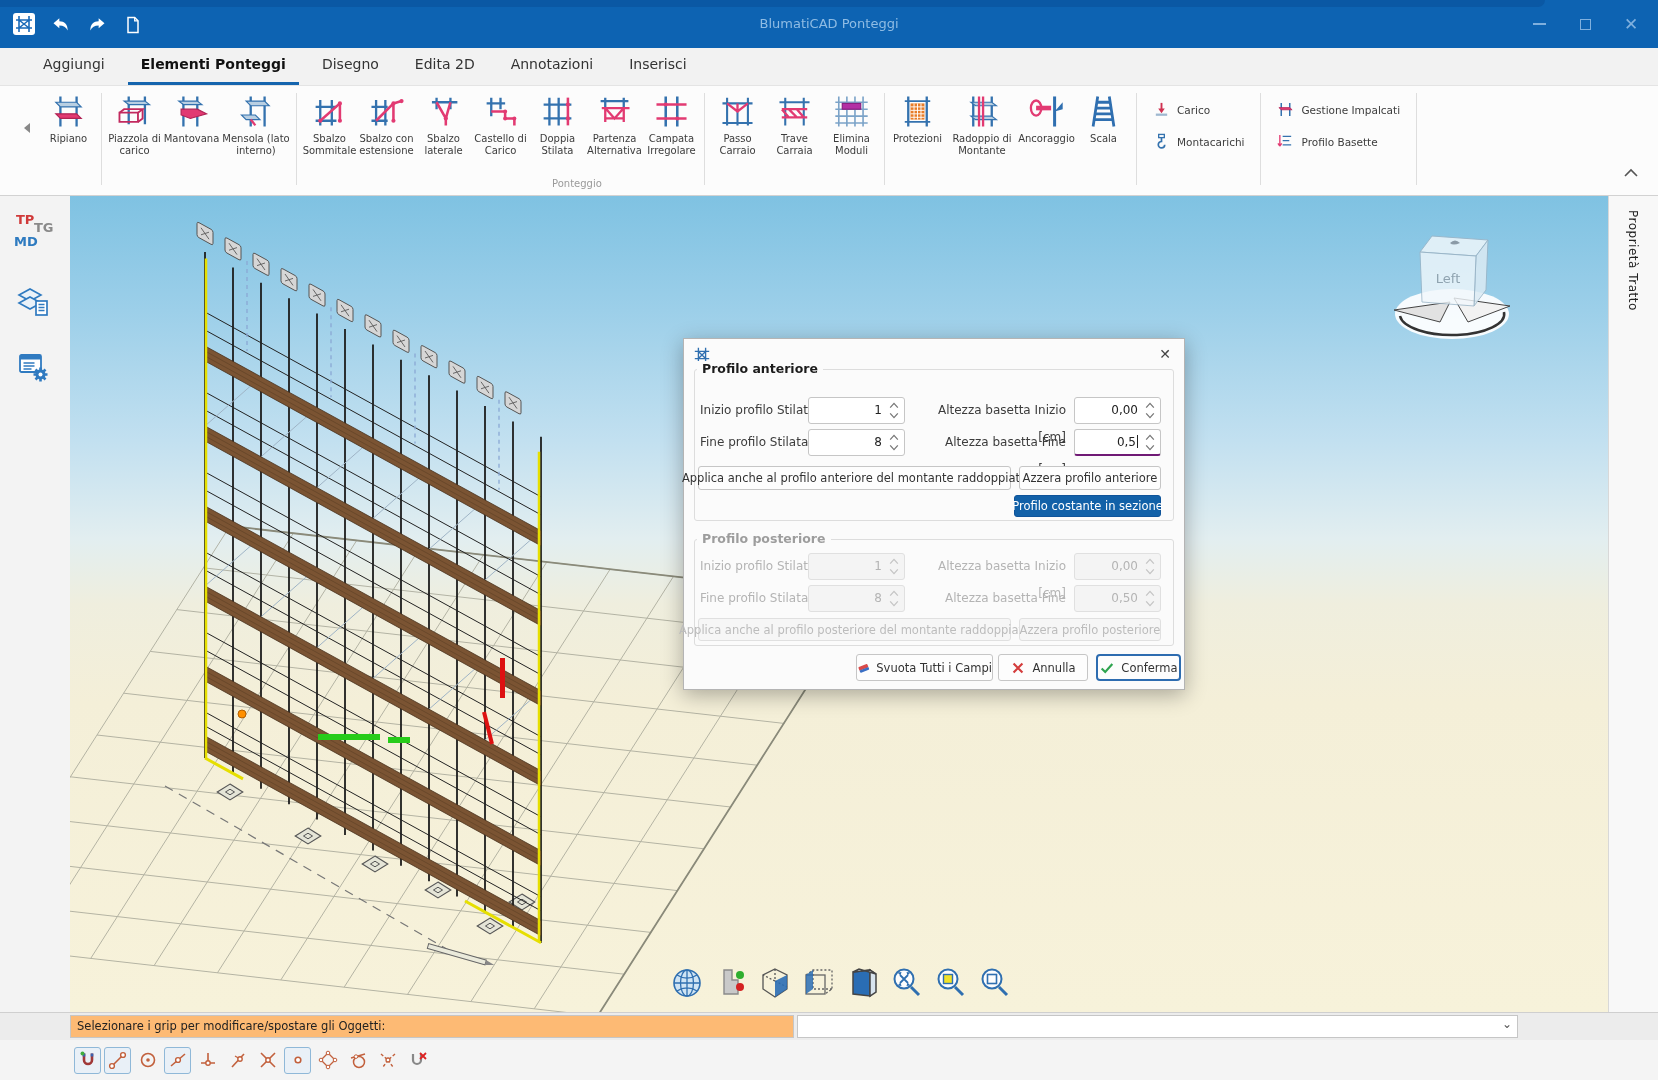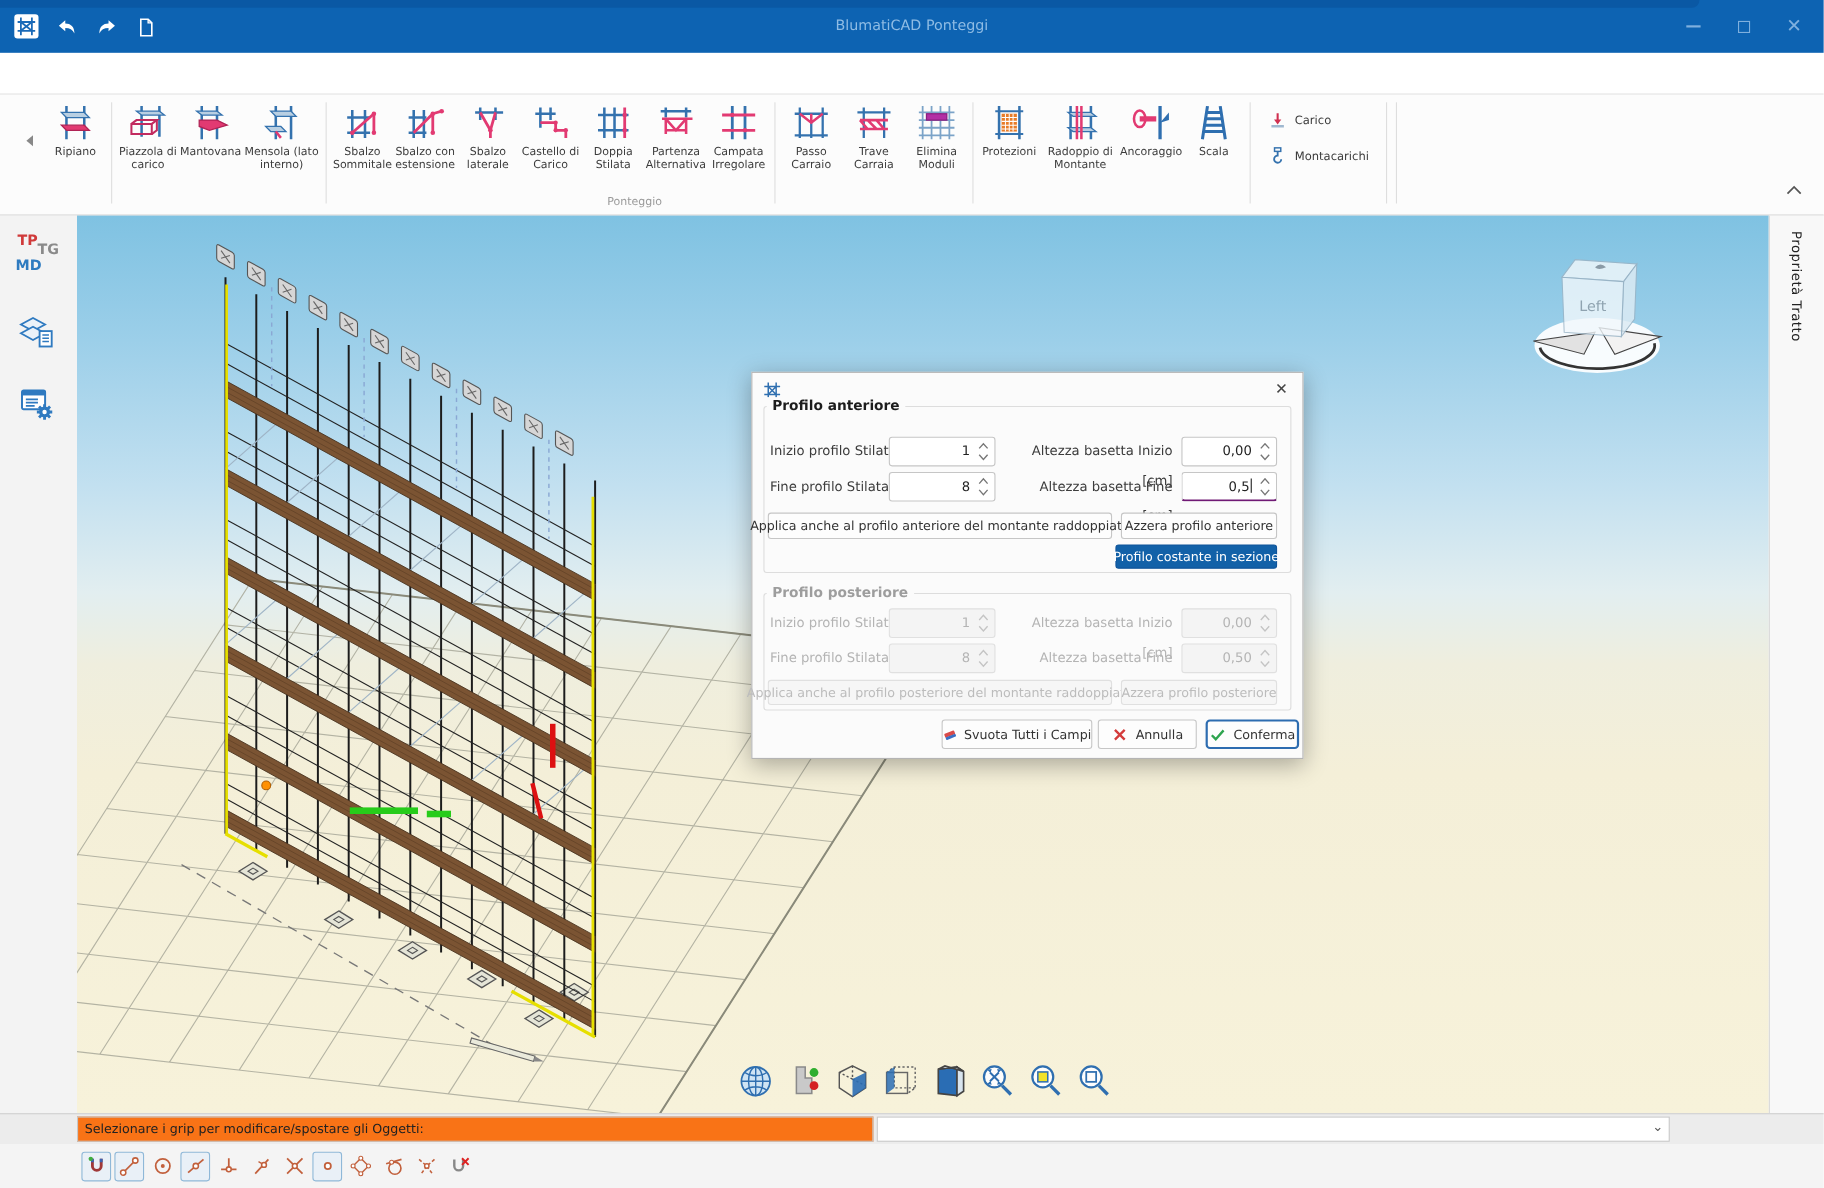--- a/index.html
+++ b/index.html
@@ -57,21 +57,21 @@
   .viewtools { position:absolute; left:598px; top:768px; display:flex; gap:7px; align-items:center; }
   .vtool { width:37px; height:37px; display:flex; align-items:center; justify-content:center; }
   .vtool svg { width:34px; height:34px; }
 
   
   .rightbar { position:absolute; left:1608px; top:196px; width:50px; height:816px; background:#f8f8f8; border-left:1px solid #d8d8d8; }
   .rightbar-title { writing-mode:vertical-rl; font-size:12px; color:#222; margin:14px 0 0 17px; letter-spacing:0.5px; }
 
   
   .statusbar { position:absolute; left:0; top:1012px; width:1658px; height:28px; background:#ececec; border-top:1px solid #cfcfcf; }
-  .status-msg { position:absolute; left:70px; top:2px; width:724px; height:23px; background:#f97316; border:1px solid #c6c6c6; font-size:11.5px; line-height:21px; padding-left:6px; color:#222; white-space:nowrap; overflow:hidden; }
+  .status-msg { position:absolute; left:70px; top:2px; width:724px; height:23px; background:#fdba74; border:1px solid #c6c6c6; font-size:11.5px; line-height:21px; padding-left:6px; color:#222; white-space:nowrap; overflow:hidden; }
   .status-combo { position:absolute; left:797px; top:2px; width:721px; height:23px; background:#fff; border:1px solid #c6c6c6; }
   .status-combo .chev { position:absolute; right:5px; top:1px; color:#555; font-size:12px; }
 
   
   .snapbar { position:absolute; left:0; top:1040px; width:1658px; height:40px; background:#f4f4f4; display:flex; align-items:center; padding-left:74px; gap:3px; }
   .snap { width:27px; height:27px; display:flex; align-items:center; justify-content:center; border:1px solid transparent; border-radius:3px; }
   .snap.active { border-color:#8fb8d8; background:#e9f0f7; }
   .snap svg { width:20px; height:20px; }
 
   
@@ -138,20 +138,28 @@
       <span class="win-btn">
           <span class="mn"></span>
         </span>
       <span class="win-btn">
           <span class="sq"></span>
         </span>
       <span class="win-btn" style="font-size:17px;">✕</span>
     </div>
   </div>
 
+  <div class="tabbar" id="tabs">
+      <div class="tab">Aggiungi</div>
+      <div class="tab active">Elementi Ponteggi</div>
+      <div class="tab">Disegno</div>
+      <div class="tab">Edita 2D</div>
+      <div class="tab">Annotazioni</div>
+      <div class="tab">Inserisci</div>
+    </div>
 
   <div class="ribbon">
     <span class="ribbon-scroll">
       <svg width="10" height="12" viewBox="0 0 10 12">
           <path d="M8 1L2 6l6 5z" fill="#888"></path>
         </svg>
     </span>
     <div class="ribbon-row" id="ribbon-row">
         <div class="rbtn">
           <span class="ricon">
@@ -411,20 +419,44 @@
             <span class="sicon">
               <svg viewBox="0 0 18 18">
                 <rect x="6" y="1.5" width="6" height="3.4" fill="none" stroke="#3472ae" stroke-width="1.4"></rect>
                 <path d="M9 5v4a3.4 3.4 0 1 0 3.4 3.4" fill="none" stroke="#3472ae" stroke-width="1.8"></path>
               </svg>
             </span>
             <span>Montacarichi</span>
           </div>
         </div>
         <div class="rdiv"></div>
+        <div class="scol">
+          <div class="sbtn">
+            <span class="sicon">
+              <svg viewBox="0 0 18 18">
+                <path d="M4.5 2v14M13.5 2v14" stroke="#3472ae" stroke-width="1.6"></path>
+                <polygon points="2,7 13.5,7 16,9.3 4.5,9.3" fill="#e23a72" stroke="#b02355" stroke-width="0.8"></polygon>
+              </svg>
+            </span>
+            <span>Gestione Impalcati</span>
+          </div>
+          <div class="sbtn">
+            <span class="sicon">
+              <svg viewBox="0 0 18 18">
+                <g stroke="#3472ae" stroke-width="1.4">
+                  <path d="M6 3.5h9M6 8h7M6 12.5h9"></path>
+                </g>
+                <g stroke="#e23a72" stroke-width="1.4" fill="none">
+                  <path d="M3 2v12M3 14l-2-3M3 14l2-3"></path>
+                </g>
+              </svg>
+            </span>
+            <span>Profilo Basette</span>
+          </div>
+        </div>
         <div class="rdiv"></div>
       </div>
     <div class="ribbon-grouplabel">Ponteggio</div>
     <span class="ribbon-collapse">
       <svg width="14" height="9" viewBox="0 0 14 9">
           <path d="M1 8l6-6 6 6" fill="none" stroke="#555" stroke-width="1.6"></path>
         </svg>
     </span>
   </div>
 

